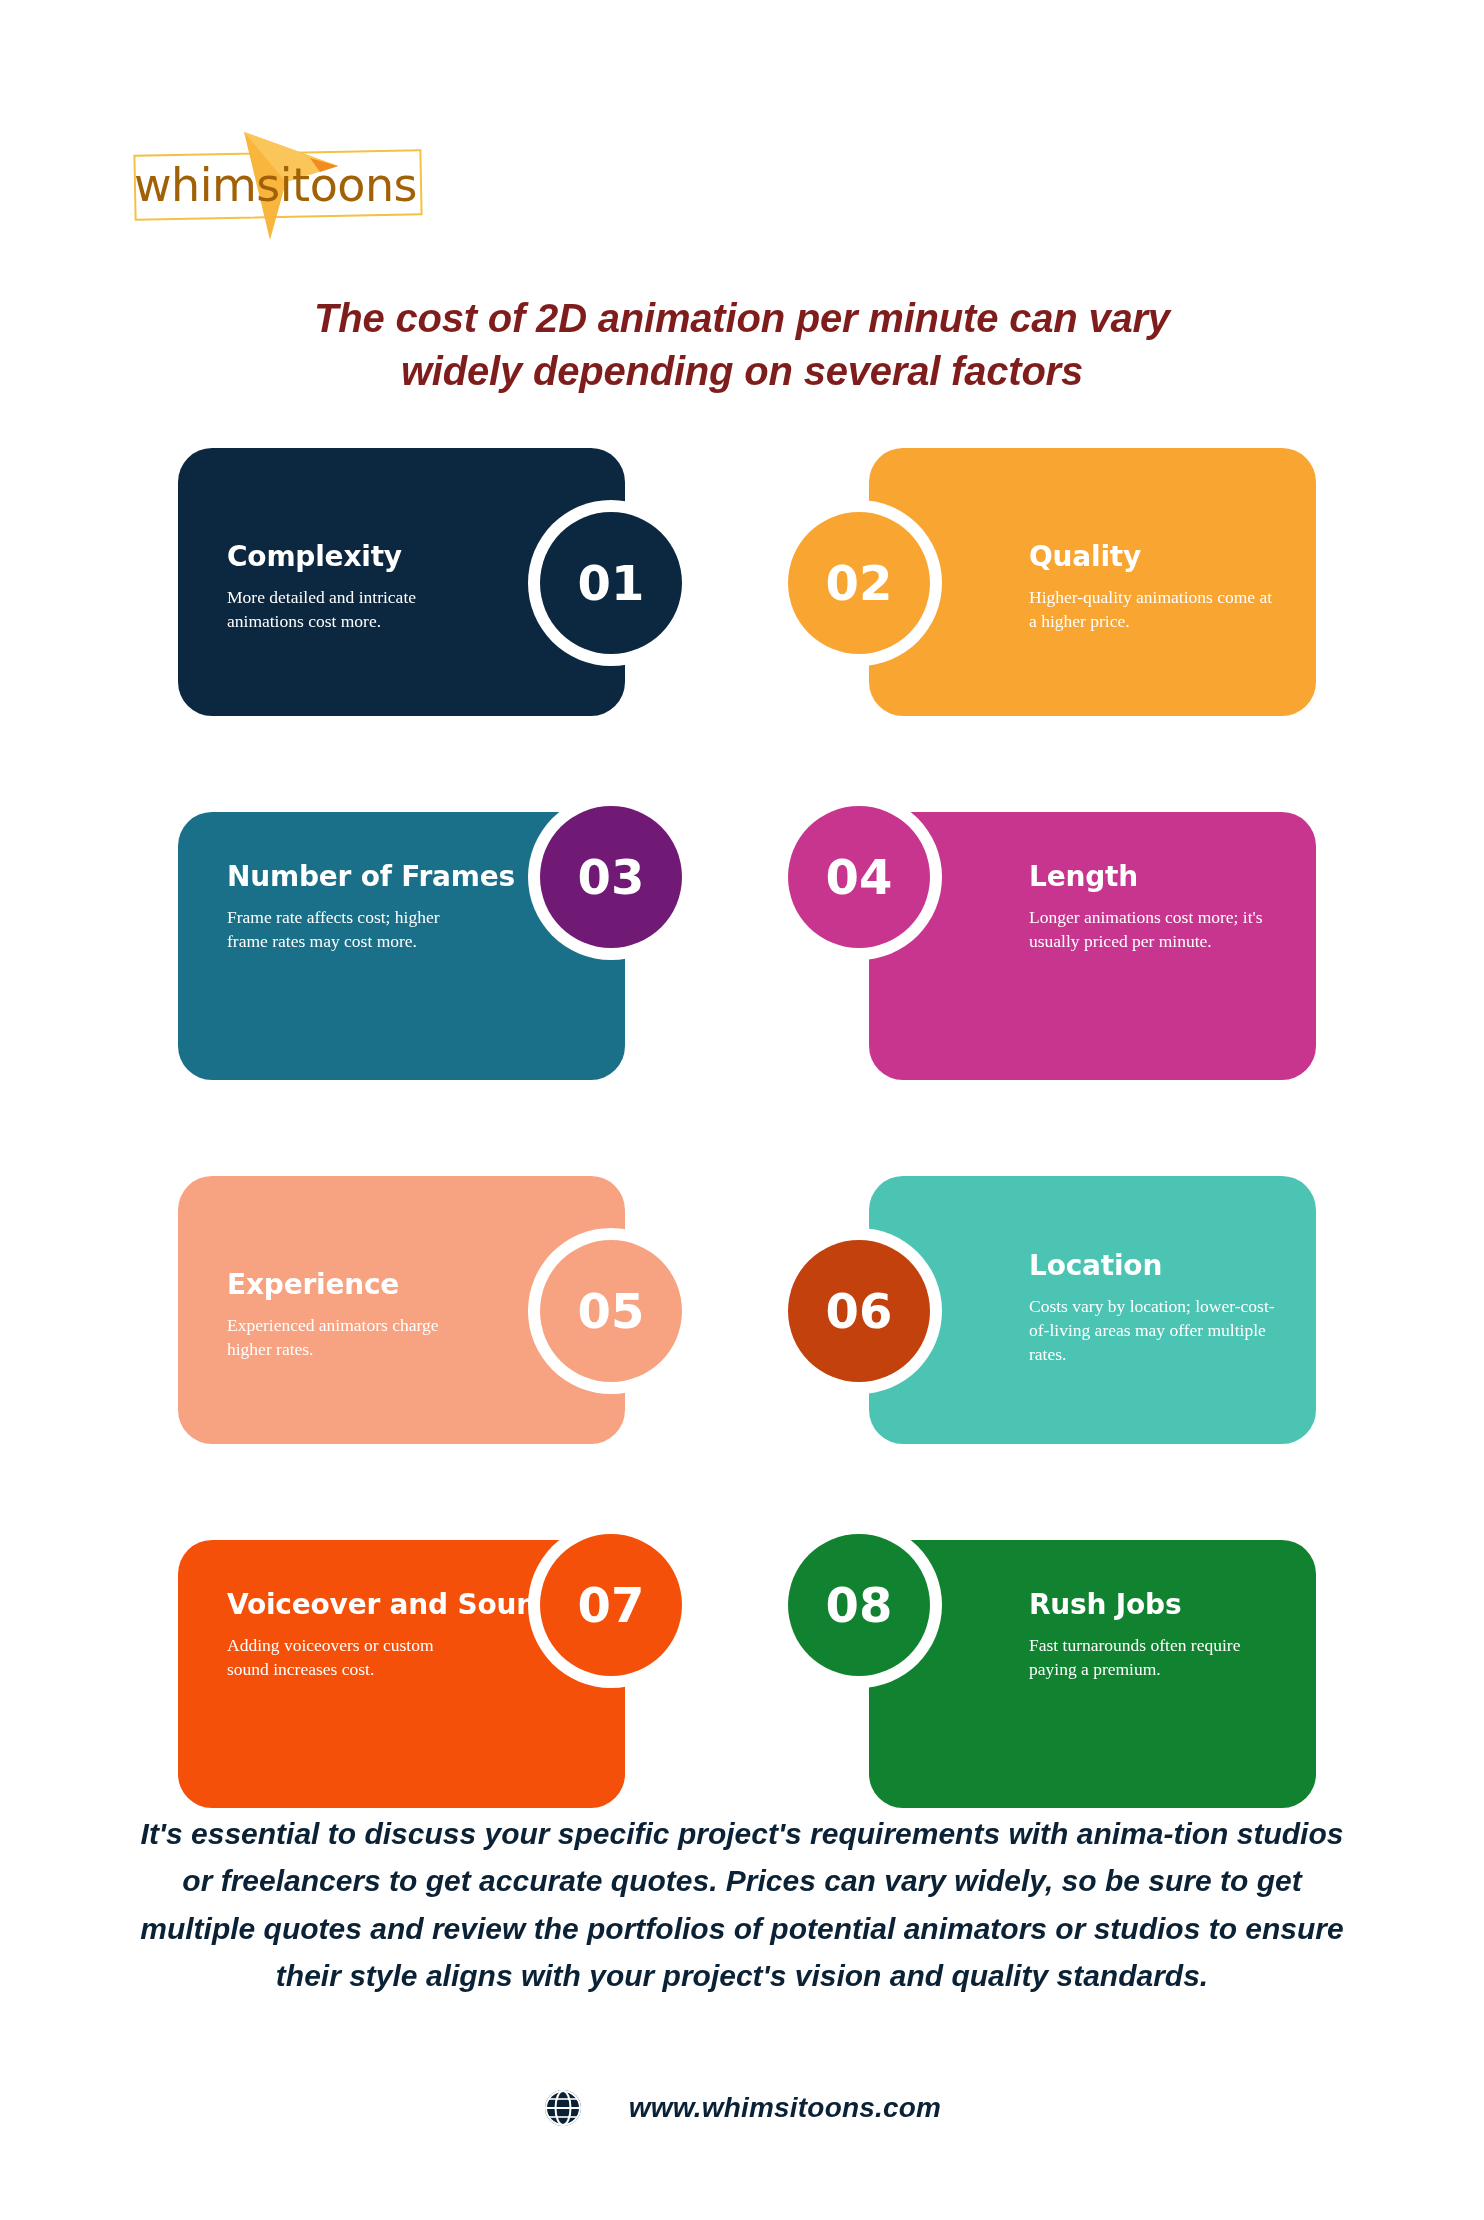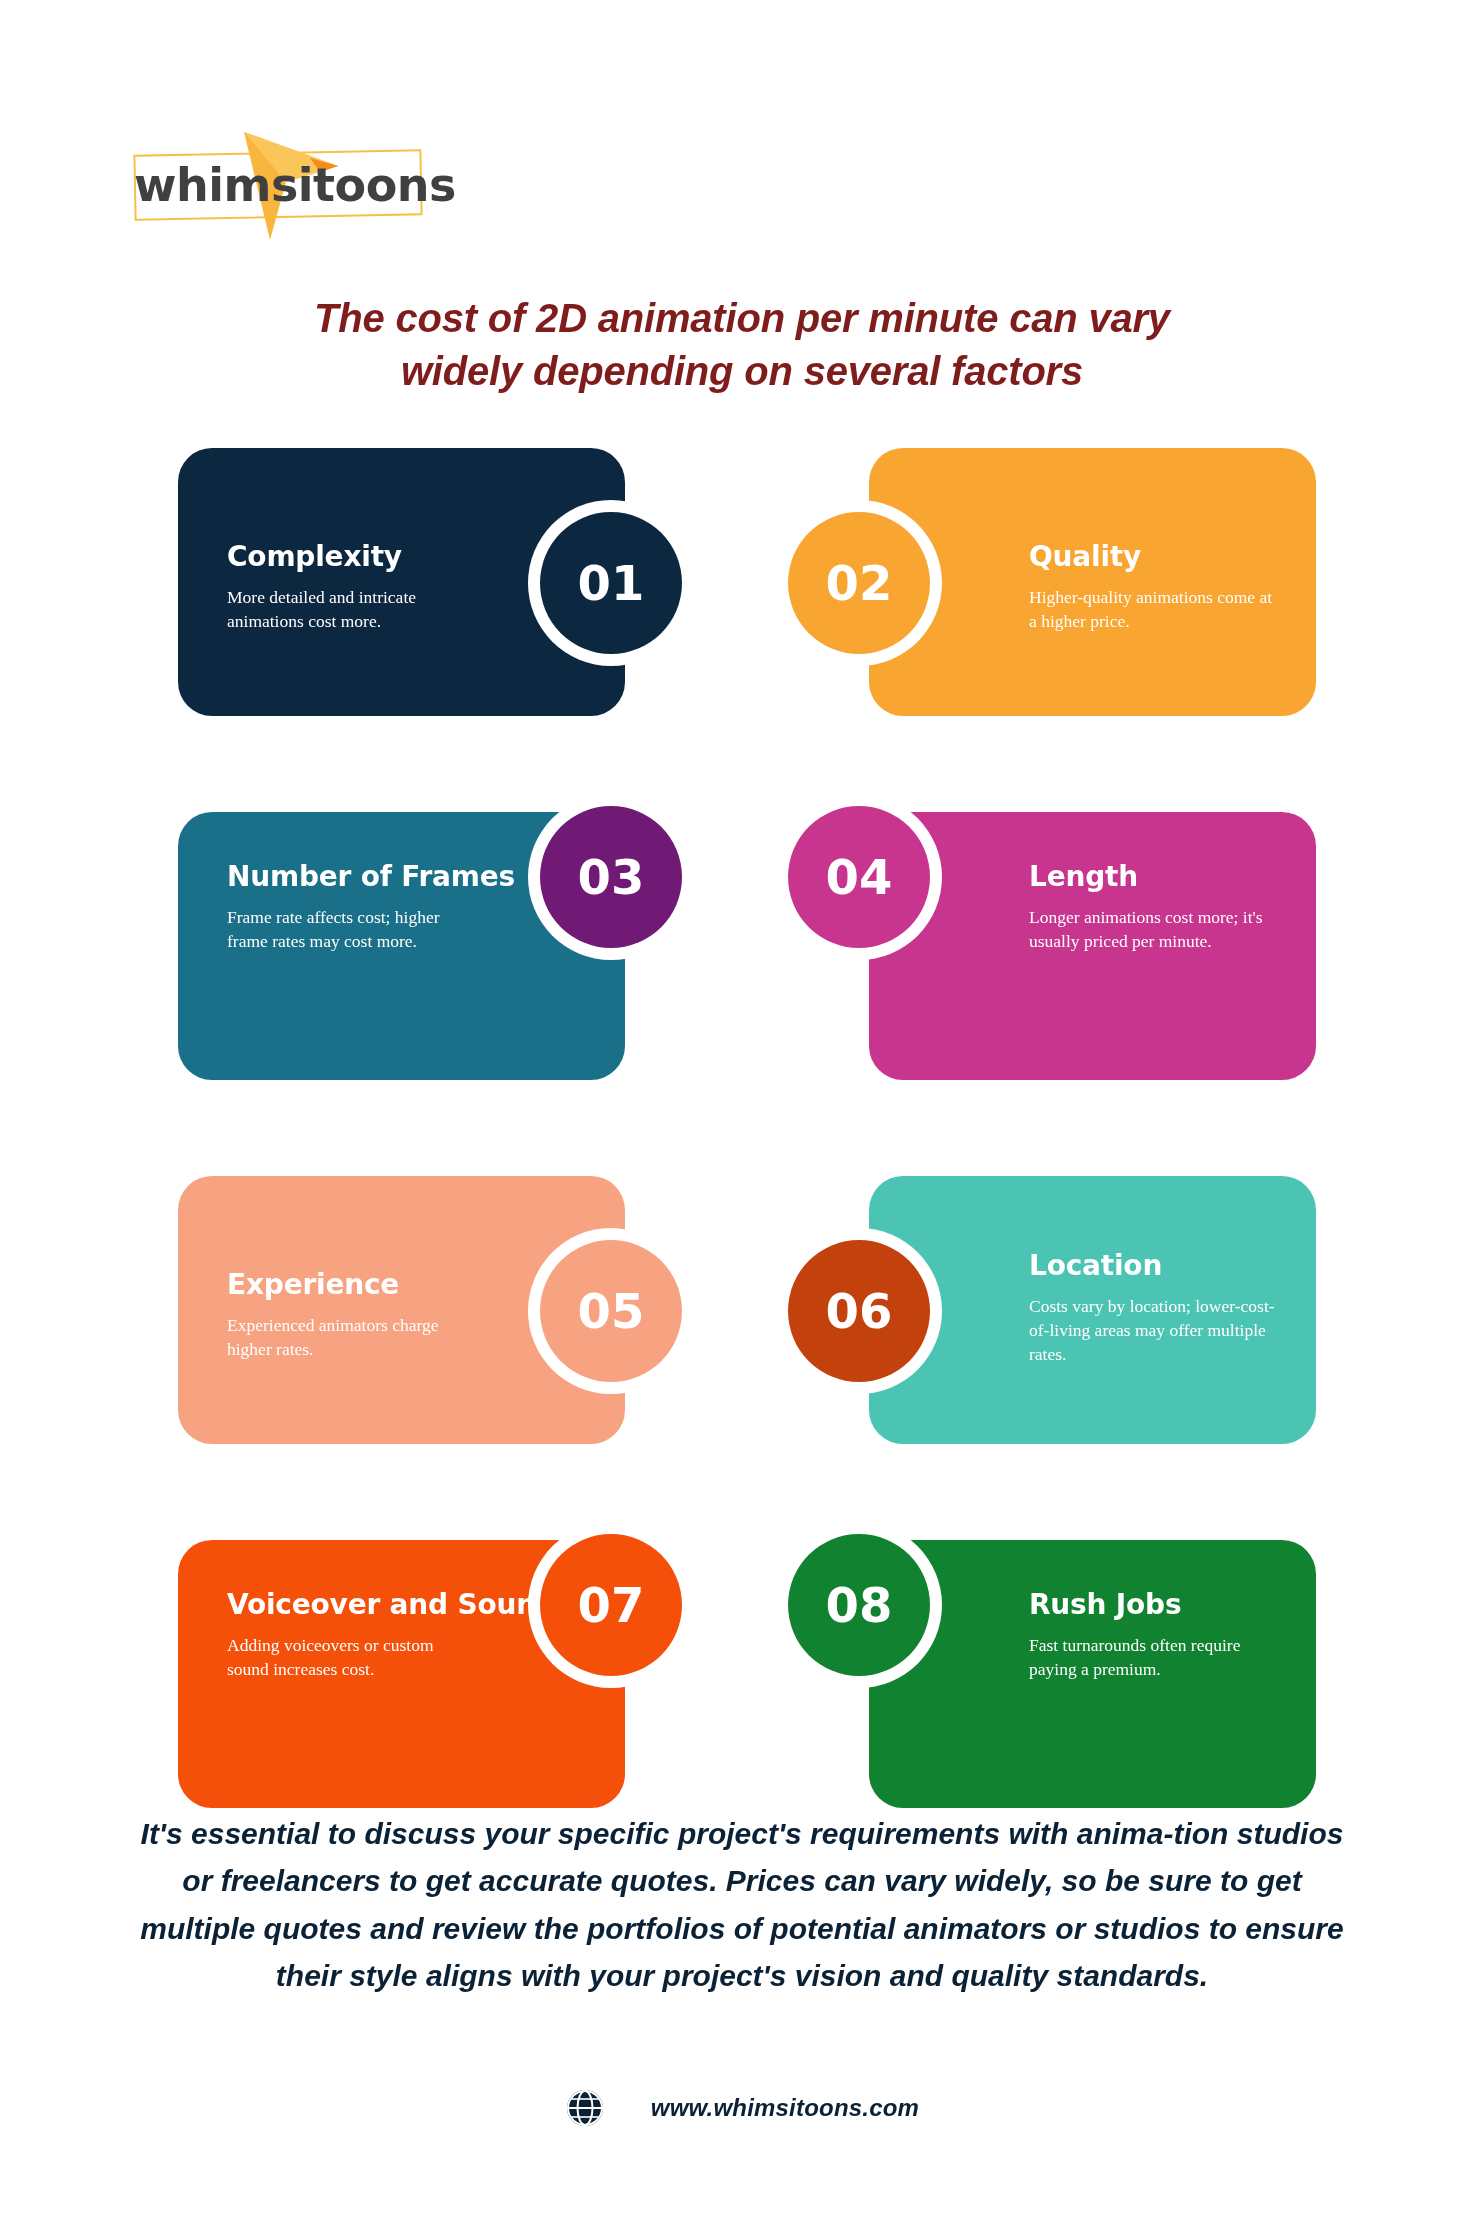--- a/index.html
+++ b/index.html
@@ -33,23 +33,23 @@
     height: 66px;
     border: 2px solid #F5C044;
     transform: rotate(-1.1deg);
   }
   .logo-text {
     position: absolute;
     left: 6px;
     top: 40px;
     width: 290px;
     font-size: 46px;
-    font-weight: 700;
+    font-weight: 400;
     letter-spacing: -0.5px;
-    color: #404040;
+    color: #a16207;
     font-family: "DejaVu Sans", sans-serif;
     line-height: 1;
   }
   .logo-arrow {
     position: absolute;
     left: 112px;
     top: 0px;
     width: 102px;
     height: 120px;
   }
@@ -172,21 +172,21 @@
     align-items: center;
     justify-content: center;
     gap: 18px;
   }
   .globe-icon {
     width: 40px; height: 40px;
     flex: 0 0 auto;
   }
   .footer-url {
     font-family: "Liberation Sans Narrow", "Liberation Sans", sans-serif;
-    font-size: 24px;
+    font-size: 28px;
     font-weight: 700;
     font-style: italic;
     color: #0B2236;
     letter-spacing: 0.2px;
     margin-left: 28px;
   }
 </style>
 </head>
 <body>
 

